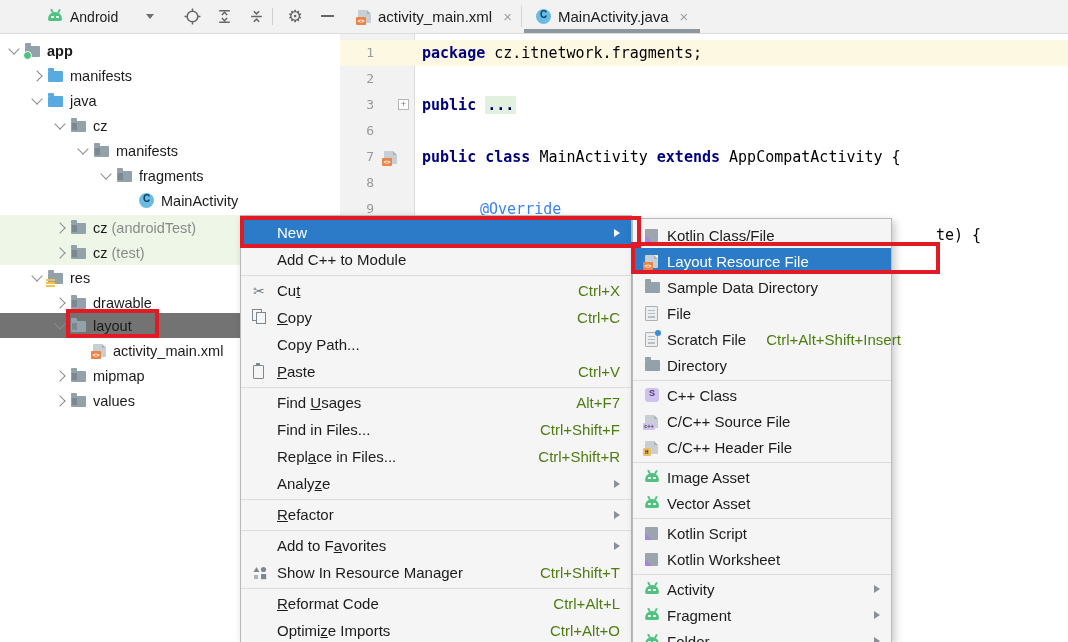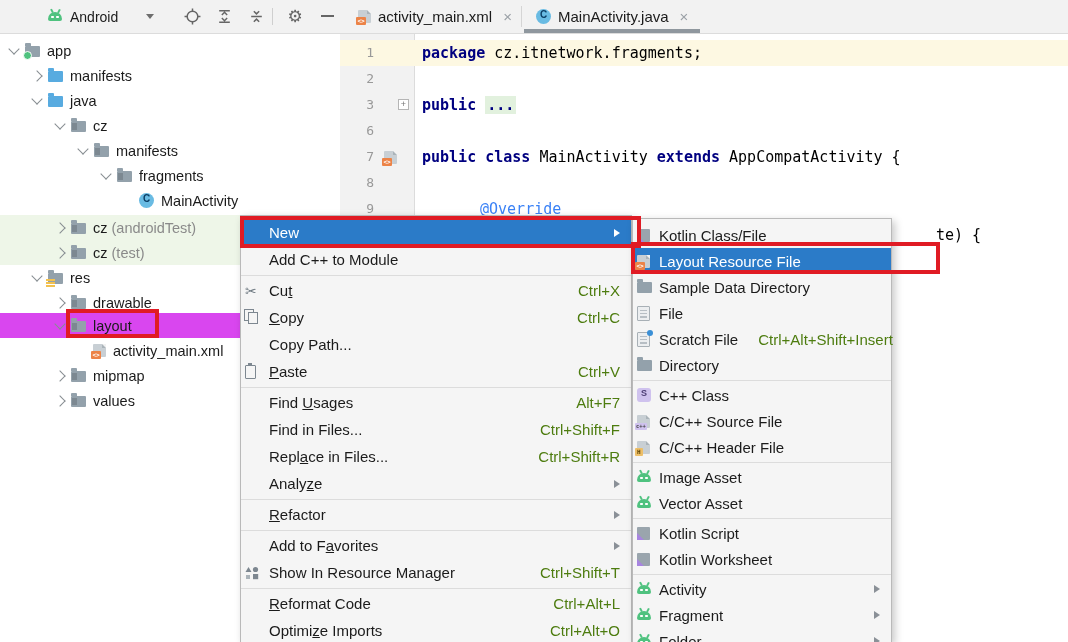--- a/index.html
+++ b/index.html
@@ -34,23 +34,23 @@
     font:bold 10px "Liberation Sans",sans-serif;color:#0c3f66}
   
   .ic-xml{display:inline-block;position:relative;width:13px;height:13px;flex:none;background:#c8cfd4;border-radius:1px}
   .ic-xml::before{content:"";position:absolute;right:0;top:0;border-top:4px solid #f2f2f2;border-left:4px solid #aab3b9}
   .ic-xml::after{content:"<>";position:absolute;left:-2px;bottom:-2px;background:#ec8347;color:#fff;
     font:bold 6px "DejaVu Sans Mono",monospace;line-height:8px;padding:0 1.5px;border-radius:1px;letter-spacing:0}
   
   #tree{position:absolute;left:0;top:34px;width:340px;height:608px;background:#fff}
   .row{position:absolute;left:0;width:340px;height:25px;display:flex;align-items:center;gap:7px;font-size:14.5px}
   .row.green{background:#eef6e8}
-  .row.selgray{background:#d946ef}
+  .row.selgray{background:#737373}
   .row .sfx{color:#8a8a8a}
-  .row .b{font-weight:normal}
+  .row .b{font-weight:bold}
   .chev{display:inline-block;width:7px;height:7px;border-right:1.6px solid #878d92;border-bottom:1.6px solid #878d92;flex:none}
   .chev.exp{transform:rotate(45deg);margin-top:-3px}
   .chev.col{transform:rotate(-45deg)}
   .chev.none{border:none}
   
   .ic-folder{display:inline-block;position:relative;width:15px;height:11px;background:#93a1ab;border-radius:1px;flex:none;margin-top:1px}
   .ic-folder::before{content:"";position:absolute;top:-3px;left:0;width:6px;height:3px;background:inherit;border-radius:1px 1px 0 0}
   .ic-folder.pkg::after{content:"";position:absolute;left:1px;top:2px;width:5px;height:7px;background:#7c8891}
   .ic-folder.blue{background:#58abe0}
   .ic-folder.module{background:#93a1ab}
@@ -91,21 +91,21 @@
   .fold{background:#e2f1de;color:#000080;padding:0 2px;font-weight:bold}
   .ann{color:#3b82f6}
   .fold-plus{position:absolute;left:58px;width:11px;height:11px;background:#fff;border:1px solid #b5b5b5;box-sizing:border-box}
   .fold-plus::before{content:"+";position:absolute;left:0;top:-1px;width:9px;height:9px;line-height:10px;text-align:center;font:9px "Liberation Sans",sans-serif;color:#777}
   .gutter-xml-icon{position:absolute;left:44px}
   
   .menu{position:absolute;background:#f5f5f5;border:1px solid #b9b9b9;border-bottom:none;box-sizing:border-box;
     box-shadow:3px 3px 8px rgba(0,0,0,.22);padding-top:3px}
   #context-menu{left:240px;top:215px;width:392px;height:427px;z-index:10}
   #submenu{left:632px;top:218px;width:260px;height:424px;z-index:11}
-  .mi{display:flex;align-items:center;padding:0 11px 0 4px;position:relative;font-size:15px}
+  .mi{display:flex;align-items:center;padding:0 11px 0 12px;position:relative;font-size:15px}
   #context-menu .mi{height:27px}
   #submenu .mi{height:26px}
   .mi .mic{width:22px;display:flex;align-items:center;justify-content:flex-start;flex:none}
   #submenu .mi .mic{width:20px}
   .mi .lbl{margin-left:2px;white-space:pre}
   .mi .sc{margin-left:auto;color:#4d7c0f;padding-left:20px;white-space:nowrap}
   .mi .arrow{margin-left:auto;width:0;height:0;border-top:4.5px solid transparent;border-bottom:4.5px solid transparent;border-left:6px solid #8a9097}
   .mi.selected{background:#2b7bc8;color:#fff}
   .mi.selected .arrow{border-left-color:#fff}
   .msep{height:1px;background:#dcdcdc;margin:1.5px 0}

